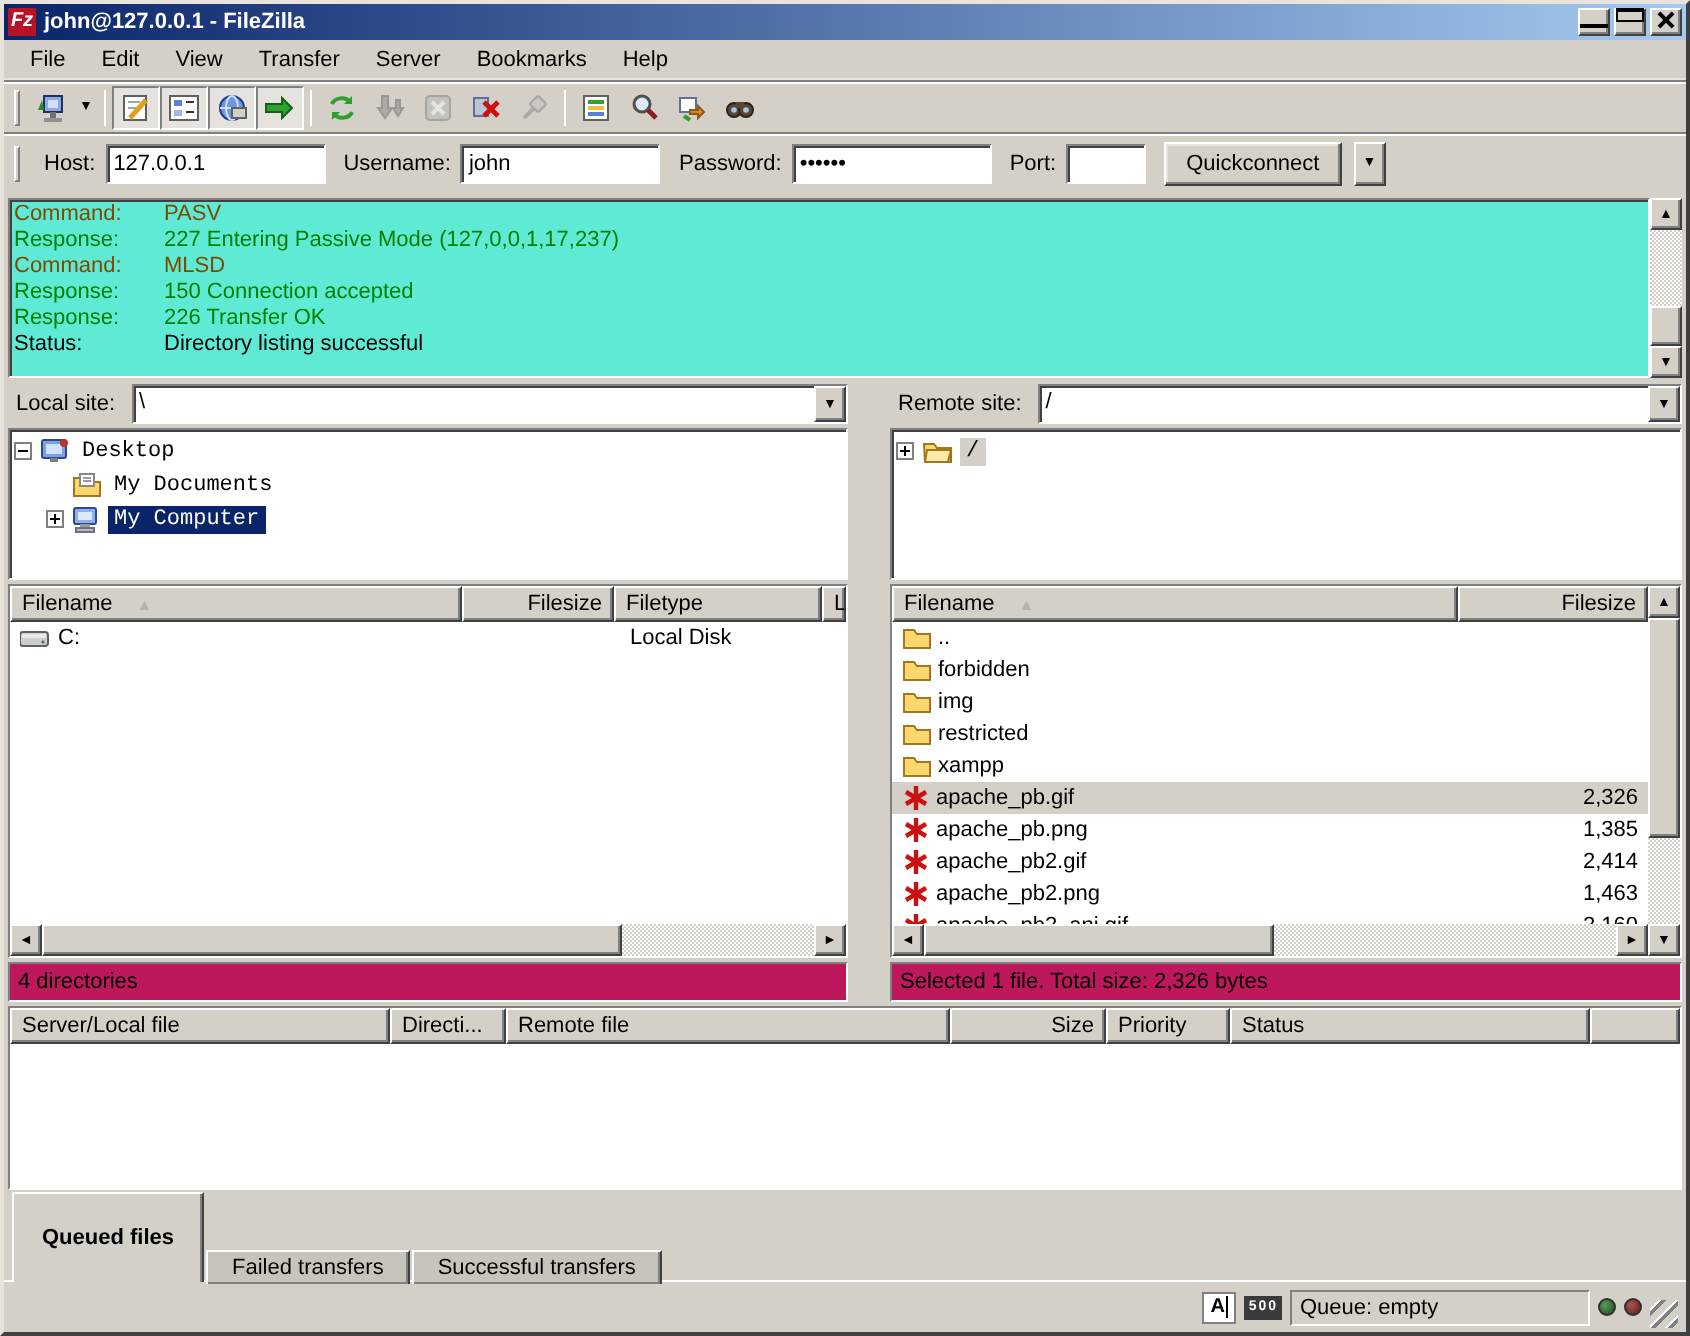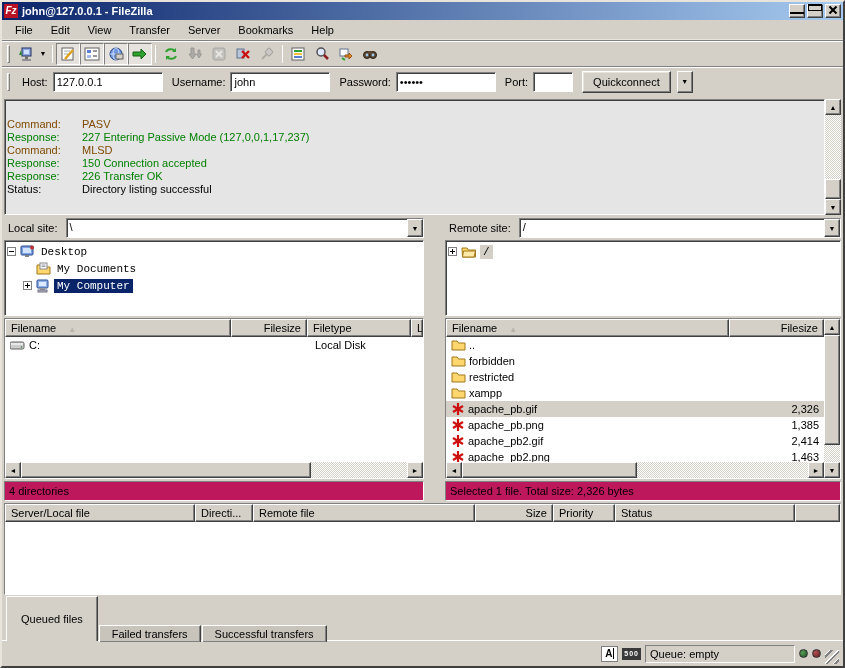--- a/index.html
+++ b/index.html
@@ -44,21 +44,21 @@
   .quickbar label { margin-left:4px; }
   .field { height:20px; padding:2px 3px; font-family:"Liberation Sans","DejaVu Sans",sans-serif; font-size:11px;
     border:1px solid; border-color:#808080 #fff #fff #808080; box-shadow:inset 1px 1px 0 #404040; background:#fff; outline:none; }
   .btn { height:22px; padding:0 10px; background:#d4d0c8; font-size:11px; cursor:default;
     border:1px solid; border-color:#fff #404040 #404040 #fff; box-shadow:inset -1px -1px 0 #808080, inset 1px 1px 0 #e8e4dc; }
   .btn-drop { width:16px; height:22px; display:flex; align-items:center; justify-content:center; font-size:7px; background:#d4d0c8;
     border:1px solid; border-color:#fff #404040 #404040 #fff; box-shadow:inset -1px -1px 0 #808080; margin-left:1px; }
 
   
   .logwrap { flex:0 0 90px; margin:3px 2px 1px 2px; display:flex; }
-  .log { flex:1; background:#e5e5e5; overflow:hidden; padding:18px 2px;
+  .log { flex:1; background:#5eead4; overflow:hidden; padding:1px 2px;
     border:1px solid; border-color:#808080 #fff #fff #808080; box-shadow:inset 1px 1px 0 #404040; }
   .logline { display:flex; line-height:13px; white-space:nowrap; }
   .logline .ltype { width:75px; flex:0 0 75px; }
   .k-command { color:#7f4a00; } .k-response { color:#008000; } .k-status { color:#000; }
 
   
   .scroll-v { width:16px; flex:0 0 16px; display:flex; flex-direction:column;
     background-image:conic-gradient(#fff 25%, #d4d0c8 0 50%, #fff 0 75%, #d4d0c8 0); background-size:2px 2px; }
   .scroll-h { height:16px; flex:0 0 16px; display:flex;
     background-image:conic-gradient(#fff 25%, #d4d0c8 0 50%, #fff 0 75%, #d4d0c8 0); background-size:2px 2px; }
@@ -114,21 +114,21 @@
 
   
   .queuebox { flex:0 0 92px; margin:2px 2px 0 2px; display:flex; flex-direction:column; background:#fff;
     border:1px solid; border-color:#808080 #fff #fff #808080; box-shadow:inset 1px 1px 0 #404040; }
   .qbody { flex:1; background:#fff; }
 
   
   .tabs { flex:0 0 22px; display:flex; align-items:flex-end; padding-left:4px; }
   .tab { padding:3px 12px 3px 12px; background:#d4d0c8; margin-right:1px;
     border:1px solid; border-color:#fff #404040 #d4d0c8 #fff; border-bottom:none; }
-  .tab.active { font-weight:normal; padding:16px 14px; position:relative; top:1px; box-shadow:inset -1px 0 0 #808080; }
+  .tab.active { font-weight:bold; padding:16px 14px; position:relative; top:1px; box-shadow:inset -1px 0 0 #808080; }
   .tab.inactive { background:#c8c4bc; position:relative; top:2px; padding:2px 12px; box-shadow:inset -1px -1px 0 #808080; }
 
   
   .statusbar { flex:0 0 26px; display:flex; align-items:center; justify-content:flex-end; gap:4px; padding:2px 4px 2px 2px;
     border-top:1px solid #fff; }
   .ascii-ind { width:17px; height:16px; background:#fff; border:1px solid #808080; font-size:10px; font-weight:bold;
     display:flex; align-items:center; justify-content:center; gap:1px; }
   .ascii-ind i { font-style:normal; border-right:1px solid #000; height:11px; }
   .badge { height:12px; padding:1px 2px; background:#3a3a3a; color:#fff; font-size:7px; font-weight:bold; line-height:10px; letter-spacing:1px; }
   .queue-status { width:150px; height:18px; padding:2px 4px; background:#d4d0c8; white-space:nowrap;
@@ -447,20 +447,29 @@
                     <span>..</span>
                   </span>
                 <span class="lcell num" style="flex:1"></span>
               </div>
               <div class="lrow">
                 <span class="lcell" style="width:283px">
                     <svg width="15" height="12">
                       <path d="M1 2 h5 l1.5 2 h6.5 v7 h-13 z" fill="#ffd76e" stroke="#a07818"></path>
                     </svg>
                     <span>forbidden</span>
+                  </span>
+                <span class="lcell num" style="flex:1"></span>
+              </div>
+              <div class="lrow">
+                <span class="lcell" style="width:283px">
+                    <svg width="15" height="12">
+                      <path d="M1 2 h5 l1.5 2 h6.5 v7 h-13 z" fill="#ffd76e" stroke="#a07818"></path>
+                    </svg>
+                    <span>img</span>
                   </span>
                 <span class="lcell num" style="flex:1"></span>
               </div>
               <div class="lrow">
                 <span class="lcell" style="width:283px">
                     <svg width="15" height="12">
                       <path d="M1 2 h5 l1.5 2 h6.5 v7 h-13 z" fill="#ffd76e" stroke="#a07818"></path>
                     </svg>
                     <span>restricted</span>
                   </span>

